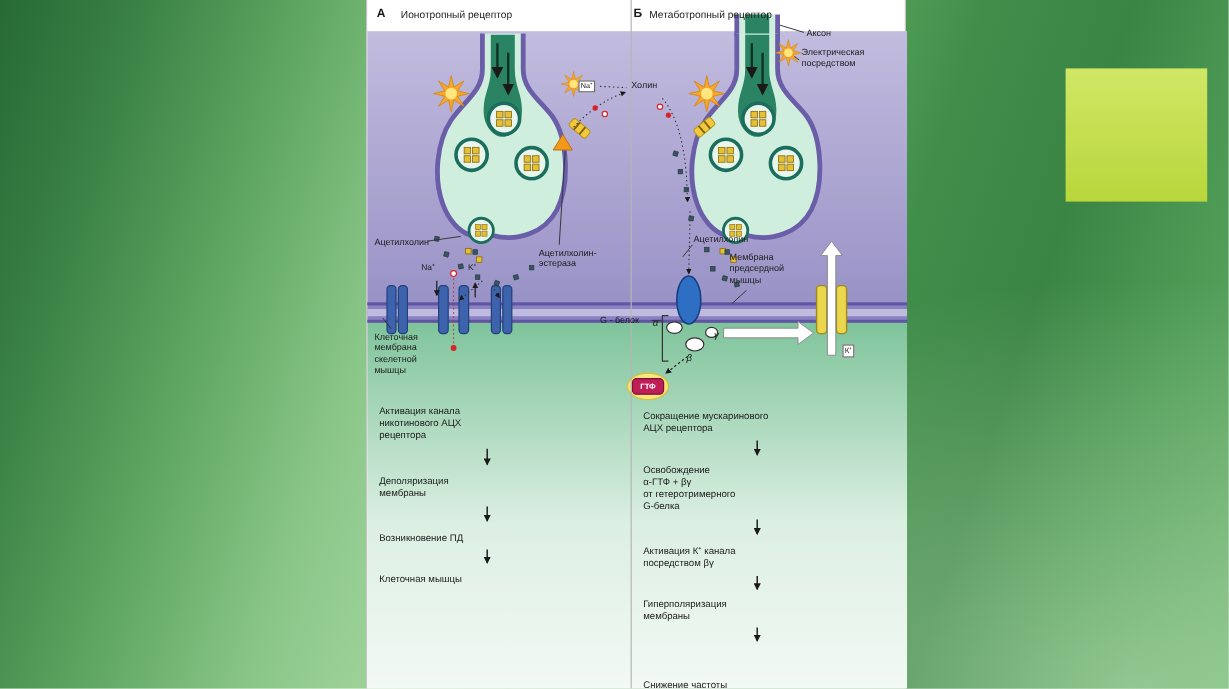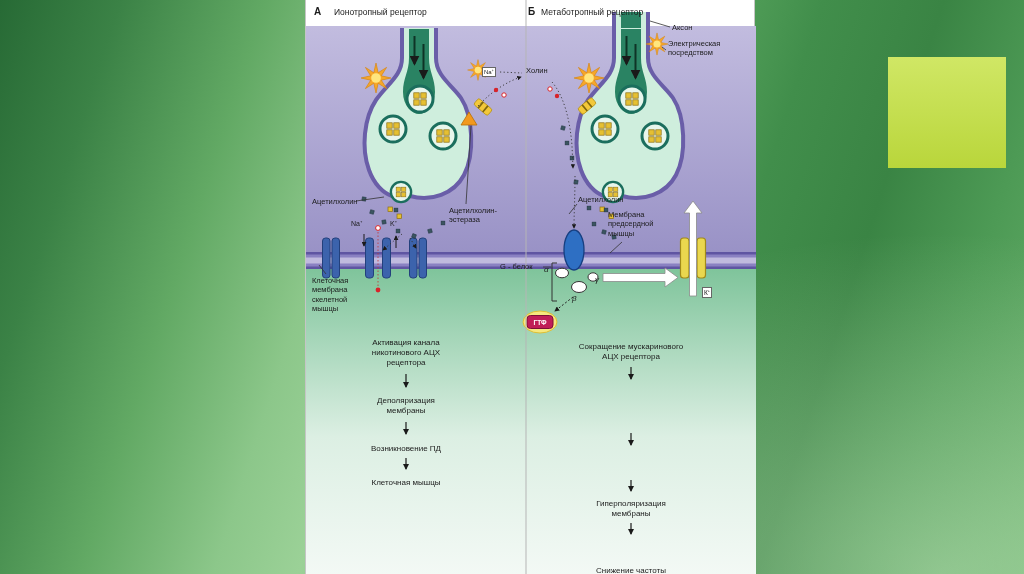--- a/index.html
+++ b/index.html
@@ -8,21 +8,21 @@
       radial-gradient(ellipse at 92% 100%, rgba(215,242,205,0.45), rgba(215,242,205,0) 42%),
       linear-gradient(108deg,#276a35 0%,#3b8246 10%,#62a964 22%,#8cc78a 33%,#9bd197 40%,#7fbe7e 48%,#58a55e 58%,#418e4b 68%,#3a8444 78%,#4d9a55 88%,#65ae69 100%);
     font-family:"Liberation Sans",sans-serif;}
   .accent{position:absolute;left:888px;top:57px;width:118px;height:111px;
     background:linear-gradient(180deg,#d0e765,#b9d63b);}
   .figure{position:absolute;left:305px;top:0;width:450px;height:574px;background:#ffffff;
     border-left:1px solid #c5c5c5;border-right:1px solid #c5c5c5;box-sizing:border-box;}
   svg.art{position:absolute;left:0;top:0;}
   .lbl{position:absolute;font-family:"Liberation Sans",sans-serif;font-size:7.5px;line-height:1.25;
     color:#1b1b1b;white-space:pre-line;}
-  .flow{font-size:8px;text-align:center;}
+  .flow{font-size:8px;text-align:left;}
   .letter{font-weight:bold;font-size:10px;}
   .title{font-size:8.5px;text-align:left;}
   .chip{background:#fff;border:1px solid #666;font-size:6px;line-height:8px;padding:0 1px;}
   .greek{font-style:italic;font-size:8px;}
   .gtp{color:#fff;font-weight:bold;font-size:6.5px;text-align:center;line-height:13px;}
 </style>
 </head>
 <body>
 
 <div class="slide">
@@ -238,18 +238,24 @@
 предсердной
 мышцы</div>
     <div class="lbl" style="left:194px;top:262px;width:48px">G - белок</div>
     <div class="lbl greek" style="left:238px;top:265px">α</div>
     <div class="lbl greek" style="left:266px;top:294px">β</div>
     <div class="lbl greek" style="left:289px;top:275px">γ</div>
     <div class="lbl gtp" style="left:221px;top:315.5px;width:26px;height:13px">ГТФ</div>
     <div class="lbl chip" style="left:396px;top:287px;font-size:6.5px;line-height:9px">К⁺</div>
     <div class="lbl flow" style="left:230px;top:342px;width:190px">Сокращение мускаринового
 АЦХ рецептора</div>
+    <div class="lbl flow" style="left:230px;top:387px;width:190px">Освобождение
+α-ГТФ + βγ
+от гетеротримерного
+G-белка</div>
+    <div class="lbl flow" style="left:230px;top:455px;width:190px">Активация К⁺ канала
+посредством βγ</div>
     <div class="lbl flow" style="left:230px;top:499px;width:190px">Гиперполяризация
 мембраны</div>
     <div class="lbl flow" style="left:230px;top:566px;width:190px">Снижение частоты
 сердечных сокращений</div>
   </div>
 </div>
 
 </body></html>

